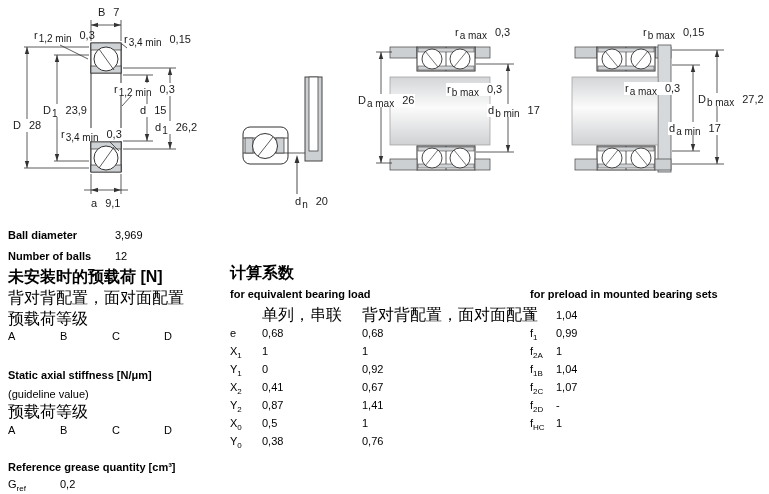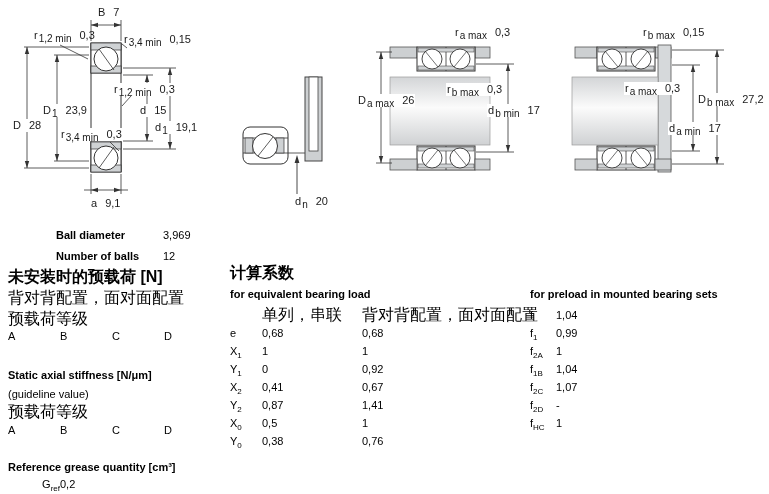--- a/index.html
+++ b/index.html
@@ -9,22 +9,22 @@
   .dim{position:absolute;font-size:11px;line-height:13px;white-space:nowrap;color:#1a1a1a;}
   .dim .sub{font-size:10px;position:relative;top:3px;margin-left:1px;}
   .dim .val{margin-left:8px;}
   .mlw{margin-left:12px;}
   .mls{margin-left:5px;}
   .wbg{background:#ffffff;padding:0 1px;}
   .row{position:absolute;white-space:nowrap;font-size:11px;line-height:13px;}
   .b{font-weight:bold;}
   .cjk{font-size:16px;line-height:14px;}
   .cell{display:inline-block;width:52px;}
-  .kvl{display:inline-block;width:107px;margin-left:48px;}
-  .gsym{display:inline-block;width:52px;text-align:right;}
+  .kvl{display:inline-block;width:107px;}
+  .gsym{display:inline-block;width:52px;}
   .symc{display:inline-block;width:32px;}
   .symr{display:inline-block;width:26px;}
   .v1c{display:inline-block;width:100px;}
   .sub{font-size:8px;position:relative;top:3px;}
 </style>
 </head>
 <body>
 
 <div class="canvas">
 
@@ -202,21 +202,21 @@
   <div class="dim wbg" style="left:42px;top:104px">
     <span>D</span><span class="sub">1</span><span class="val">23,9</span>
   </div>
   <div class="dim wbg" style="left:113px;top:83px">
     <span>r</span><span class="sub">1,2 min</span><span class="val">0,3</span>
   </div>
   <div class="dim wbg" style="left:139px;top:104px">
     <span>d</span><span class="val">15</span>
   </div>
   <div class="dim wbg" style="left:154px;top:121px">
-    <span>d</span><span class="sub">1</span><span class="val">19,1</span>
+    <span>d</span><span class="sub">1</span><span class="val">26,2</span>
   </div>
   <div class="dim wbg" style="left:60px;top:128px">
     <span>r</span><span class="sub">3,4 min</span><span class="val">0,3</span>
   </div>
   <div class="dim" style="left:91px;top:197px">
     <span>a</span><span class="val">9,1</span>
   </div>
 
   <div class="dim" style="left:295px;top:195px">
     <span>d</span><span class="sub">n</span><span class="val">20</span>

